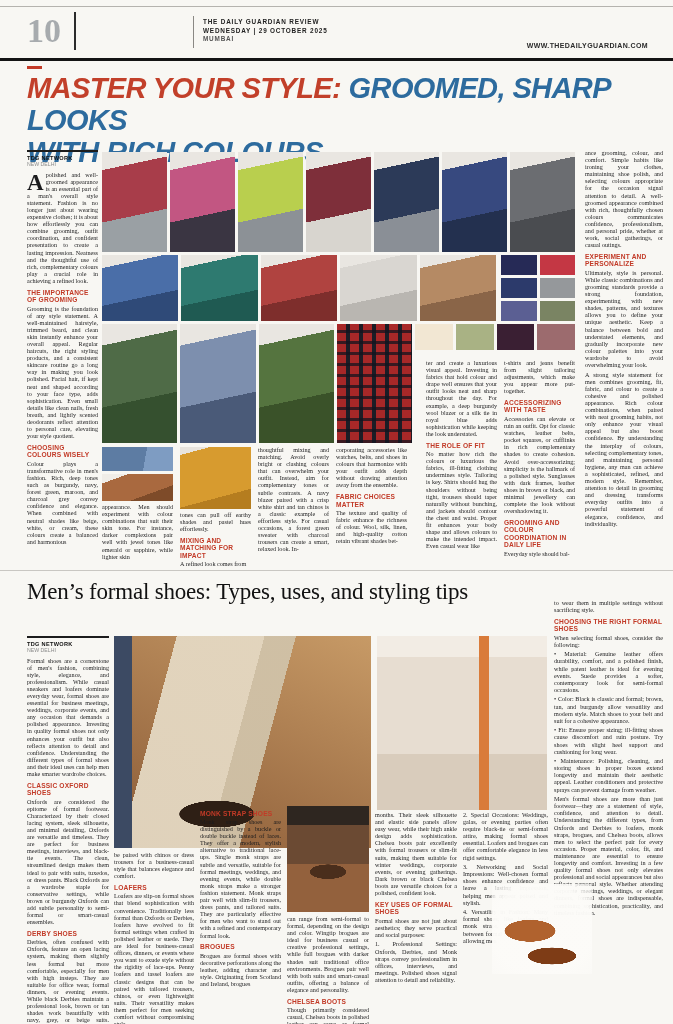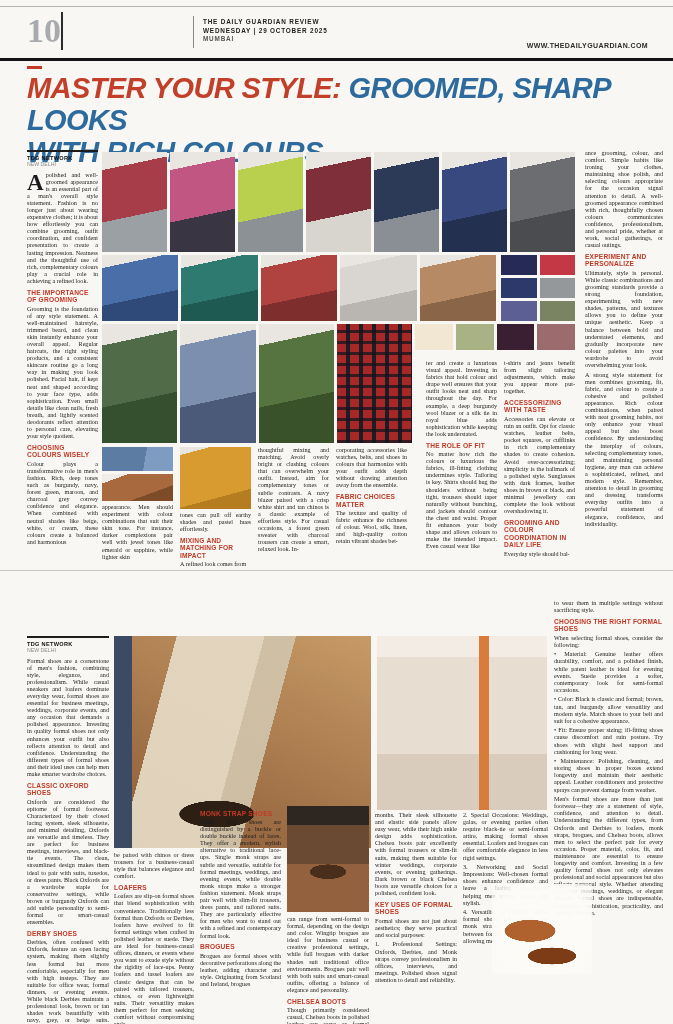--- a/index.html
+++ b/index.html
@@ -2,21 +2,21 @@
 <html><head>
 <meta charset="utf-8">
 <style>
   html,body{margin:0;padding:0;background:#e8e6e2;}
   .page{position:relative;width:673px;height:1024px;background:#f8f7f3;overflow:hidden;
         font-family:"Liberation Serif",serif;color:#1c1c1e;margin:0 auto;}
   .abs{position:absolute;}
   
   .topline{left:0;top:6px;width:673px;height:1px;background:#b5b3ae;}
   .pagenum{left:27px;top:12px;font:700 34px/38px "Liberation Serif",serif;color:#a7abae;
-           border-right:2px solid #2b2b2b;padding-right:0;}
+           border-right:2px solid #2b2b2b;padding-right:13px;}
   .section-title{left:64px;top:8px;font:700 37px/42px "Liberation Serif",serif;color:#141414;letter-spacing:1px;}
   .hdr-div{left:193px;top:16px;width:1px;height:32px;background:#8a8884;}
   .masthead{left:203px;top:18px;font:700 6.4px/8.6px "Liberation Sans",sans-serif;letter-spacing:.8px;color:#222;}
   .masthead .dim{color:#555;font-weight:700;}
   .website{right:25px;top:42px;font:700 7px/8px "Liberation Sans",sans-serif;color:#2b2b2b;letter-spacing:.4px;}
   .blackrule{left:0;top:58px;width:673px;height:3px;background:#141414;}
   .redtick{left:27px;top:66px;width:15px;height:3px;background:#c23a27;}
   
   .hl{left:27px;top:72px;width:642px;font:700 29px/32px "Liberation Sans",sans-serif;letter-spacing:-.6px;}
   .hl-red{color:#c2402a;}
@@ -205,20 +205,21 @@
       <div>
         <div class="para">ance grooming, colour, and comfort. Simple habits like ironing your clothes, maintaining shoe polish, and selecting colours appropriate for the occasion signal attention to detail. A well-groomed appearance combined with rich, thoughtfully chosen colours communicates confidence, professionalism, and personal pride, whether at work, social gatherings, or casual outings.</div>
         <div class="subhead">EXPERIMENT AND PERSONALIZE</div>
         <div class="para">Ultimately, style is personal. While classic combinations and grooming standards provide a strong foundation, experimenting with new shades, patterns, and textures allows you to define your unique aesthetic. Keep a balance between bold and understated elements, and gradually incorporate new colour palettes into your wardrobe to avoid overwhelming your look.</div>
         <div class="para">A strong style statement for men combines grooming, fit, fabric, and colour to create a cohesive and polished appearance. Rich colour combinations, when paired with neat grooming habits, not only enhance your visual appeal but also boost confidence. By understanding the interplay of colours, selecting complementary tones, and maintaining personal hygiene, any man can achieve a sophisticated, refined, and modern style. Remember, attention to detail in grooming and dressing transforms everyday outfits into a powerful statement of elegance, confidence, and individuality.</div>
       </div>
     </div>
 
   <div class="abs artrule"></div>
 
+  <h2 class="abs hl2" style="margin:0;">Men’s formal shoes: Types, uses, and styling tips</h2>
 
   <div class="abs col c-a2c1">
     <div class="byl-rule"></div>
     <div class="byl-net">TDG NETWORK</div>
     <div class="byl-city">NEW DELHI</div>
     <div>
         <div class="para">Formal shoes are a cornerstone of men's fashion, combining style, elegance, and professionalism. While casual sneakers and loafers dominate everyday wear, formal shoes are essential for business meetings, weddings, corporate events, and any occasion that demands a polished appearance. Investing in quality formal shoes not only enhances your outfit but also reflects attention to detail and confidence. Understanding the different types of formal shoes and their ideal uses can help men make smarter wardrobe choices.</div>
         <div class="subhead">CLASSIC OXFORD SHOES</div>
         <div class="para">Oxfords are considered the epitome of formal footwear. Characterized by their closed lacing system, sleek silhouette, and minimal detailing, Oxfords are versatile and timeless. They are perfect for business meetings, interviews, and black-tie events. The clean, streamlined design makes them ideal to pair with suits, tuxedos, or dress pants. Black Oxfords are a wardrobe staple for conservative settings, while brown or burgundy Oxfords can add subtle personality to semi-formal or smart-casual ensembles.</div>
         <div class="subhead">DERBY SHOES</div>

